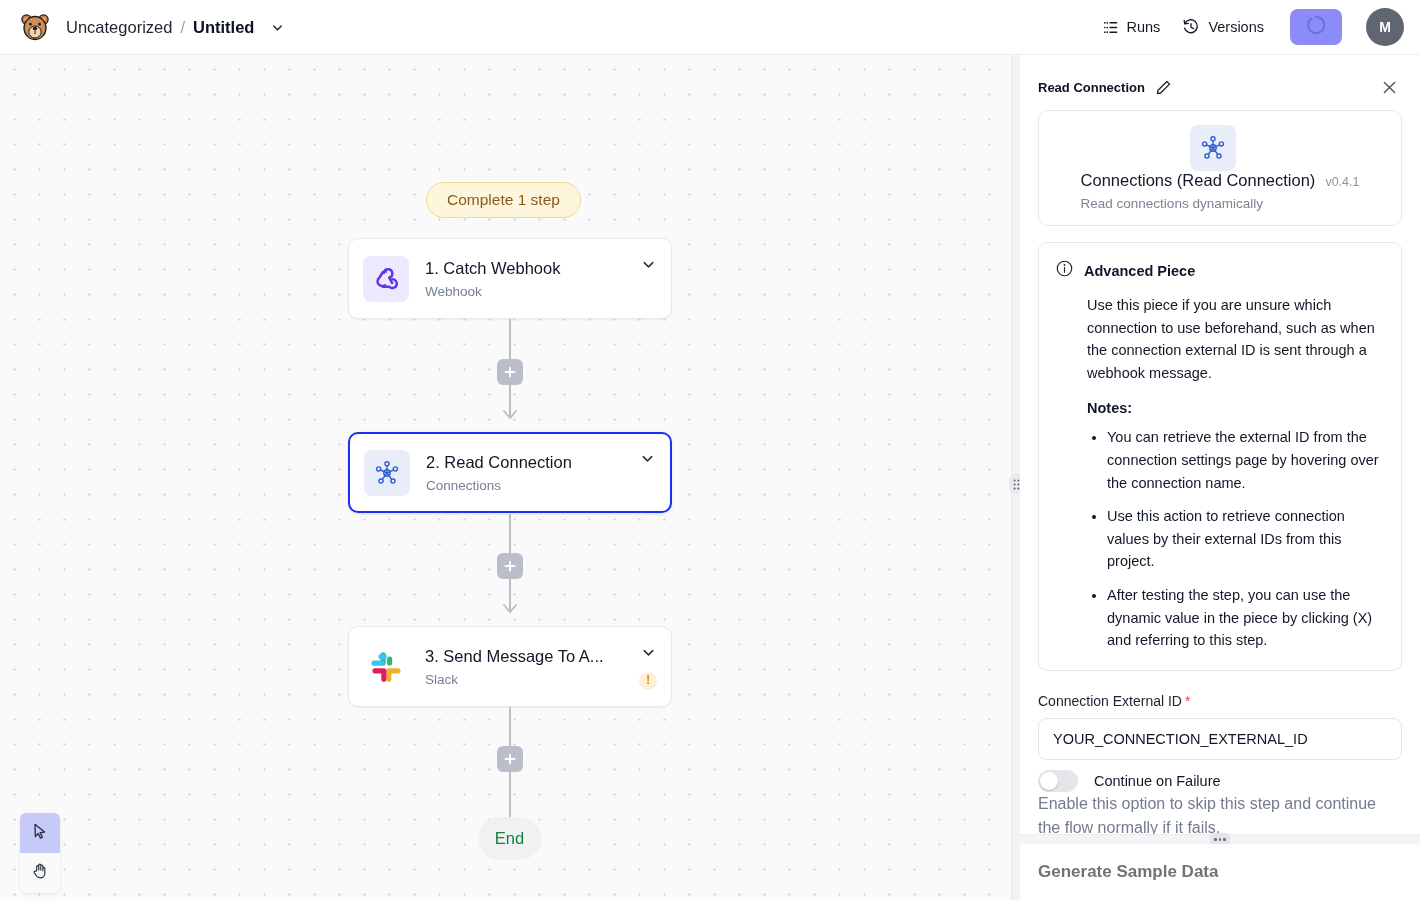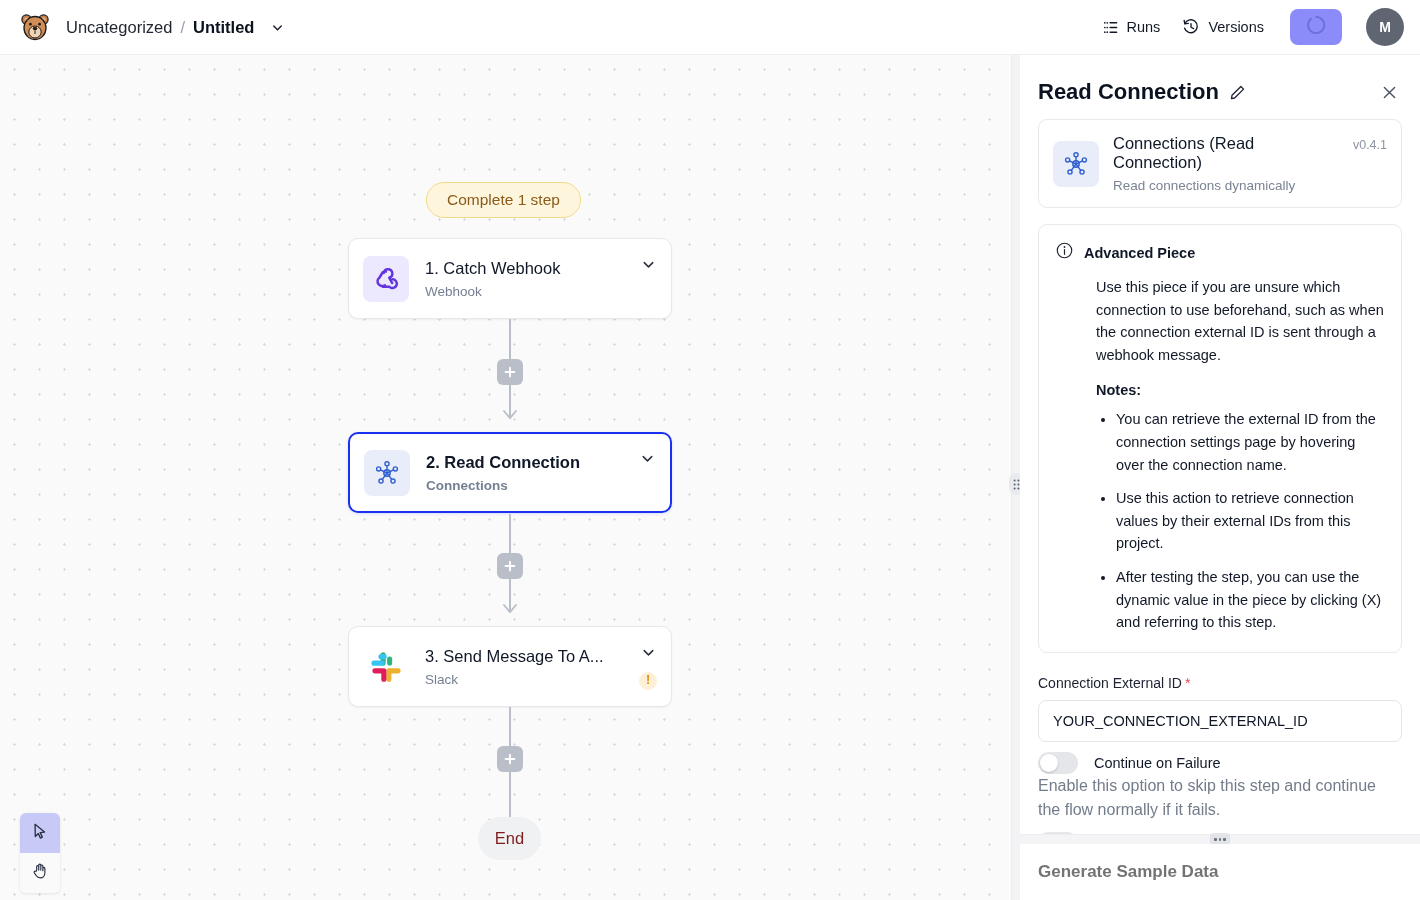--- a/index.html
+++ b/index.html
@@ -116,21 +116,21 @@
     position: absolute; width: 26px; height: 26px; left: 497px;
     background: #b9bec8; border-radius: 6px;
     display: flex; align-items: center; justify-content: center;
     color: #ffffff; cursor: pointer;
   }
   .arrow-head { position: absolute; left: 501px; width: 18px; height: 12px; }
 
   .end-node {
     position: absolute; left: 478px; top: 762px;
     width: 63px; height: 43px; border-radius: 22px;
-    background: #f0f1f3; color: #7f1d1d;
+    background: #f0f1f3; color: #15803d;
     display: flex; align-items: center; justify-content: center;
     font-size: 16.5px; cursor: pointer;
   }
 
   
   .tool-stack {
     position: absolute; left: 20px; top: 758px;
     width: 40px; border-radius: 6px;
     background: #fafafa; overflow: hidden;
     box-shadow: 0 1px 3px rgba(16,24,40,.10);
@@ -158,49 +158,50 @@
   
   .panel {
     flex: 1 1 auto; background: #ffffff;
     display: flex; flex-direction: column; min-width: 0;
     position: relative;
   }
   .panel-head {
     display: flex; align-items: center;
     padding: 24px 22px 14px 18px;
   }
-  .panel-title { font-size: 22px; font-weight: 700; color: #0b1220; }
+  .panel-title { font-size: 13px; font-weight: 700; color: #0b1220; }
   .edit-icon { margin-left: 10px; color: #1d2430; cursor: pointer; display: flex; }
   .close-icon { margin-left: auto; color: #4b5363; cursor: pointer; display: flex; }
 
   .panel-scroll { flex: 1 1 auto; overflow: hidden; padding: 0 18px; }
 
   .piece-card {
     border: 1px solid #e7e9ed; border-radius: 9px;
     padding: 14px 14px; display: flex; align-items: center;
     background: #fff;
+    flex-direction: column;
   }
   .piece-icon {
     width: 46px; height: 46px; border-radius: 8px; background: #e8edf9;
     display: flex; align-items: center; justify-content: center; flex: 0 0 46px;
     margin-right: 14px;
   }
   .piece-main { flex: 1 1 auto; min-width: 0; }
   .piece-row { display: flex; align-items: baseline; }
   .piece-name { font-size: 16.5px; color: #101828; }
   .piece-ver { margin-left: auto; font-size: 12.5px; color: #8b94a3; padding-left: 10px; white-space: nowrap; }
   .piece-desc { font-size: 13.5px; color: #7b8493; margin-top: 6px; }
 
   .info-card {
     margin-top: 16px; border: 1px solid #e7e9ed; border-radius: 9px;
     padding: 16px 16px 18px 16px; background: #fff;
   }
   .info-head { display: flex; align-items: center; gap: 10px; }
   .info-head .t { font-size: 14.5px; font-weight: 700; color: #101828; }
-  .info-body { margin-left: 41px; }
+  .info-body { margin-left: 32px; }
   .info-p { font-size: 14.5px; color: #111827; line-height: 1.56; margin-top: 12px; }
   .info-notes { font-size: 14.5px; font-weight: 700; color: #101828; margin-top: 16px; }
   .info-ul { margin-top: 10px; padding-left: 20px; }
   .info-ul li { font-size: 14.5px; color: #111827; line-height: 1.56; margin-top: 11px; }
   .info-ul li:first-child { margin-top: 0; }
 
   .field-label { margin-top: 22px; font-size: 14px; color: #1b2230; }
   .req { color: #e5484d; margin-left: 3px; }
   .text-input {
     margin-top: 9px; width: 100%; height: 42px;
@@ -349,21 +350,21 @@
             <line x1="7" y1="2.6" x2="7" y2="11.4"></line>
             <line x1="2.6" y1="7" x2="11.4" y2="7"></line>
           </svg>
       </div>
       <div class="arrow-head" style="top:352px;">
         <svg width="18" height="12" viewBox="0 0 18 12" fill="none" stroke="#b9bec8" stroke-width="1.8" stroke-linecap="round" stroke-linejoin="round">
             <polyline points="3,2 9,9.2 15,2"></polyline>
           </svg>
       </div>
 
-      <div class="step selected" style="top:377px;font-weight:bold;">
+      <div class="step selected" style="top:377px;">
         <div class="step-icon icon-conn">
           <svg width="30" height="30" viewBox="0 0 32 32" fill="none" stroke="#2f5ed0" stroke-width="1.5">
             <line x1="16" y1="16" x2="16" y2="7.5"></line>
               <line x1="16" y1="16" x2="8.4" y2="12.4"></line>
             <line x1="16" y1="16" x2="23.6" y2="12.4"></line>
               <line x1="16" y1="16" x2="10.6" y2="23.4"></line>
             <line x1="16" y1="16" x2="21.4" y2="23.4"></line>
             <circle cx="16" cy="16" r="3.4"></circle>
             <circle cx="16" cy="6.2" r="2.2"></circle>
               <circle cx="7.1" cy="11.7" r="2.2"></circle>

